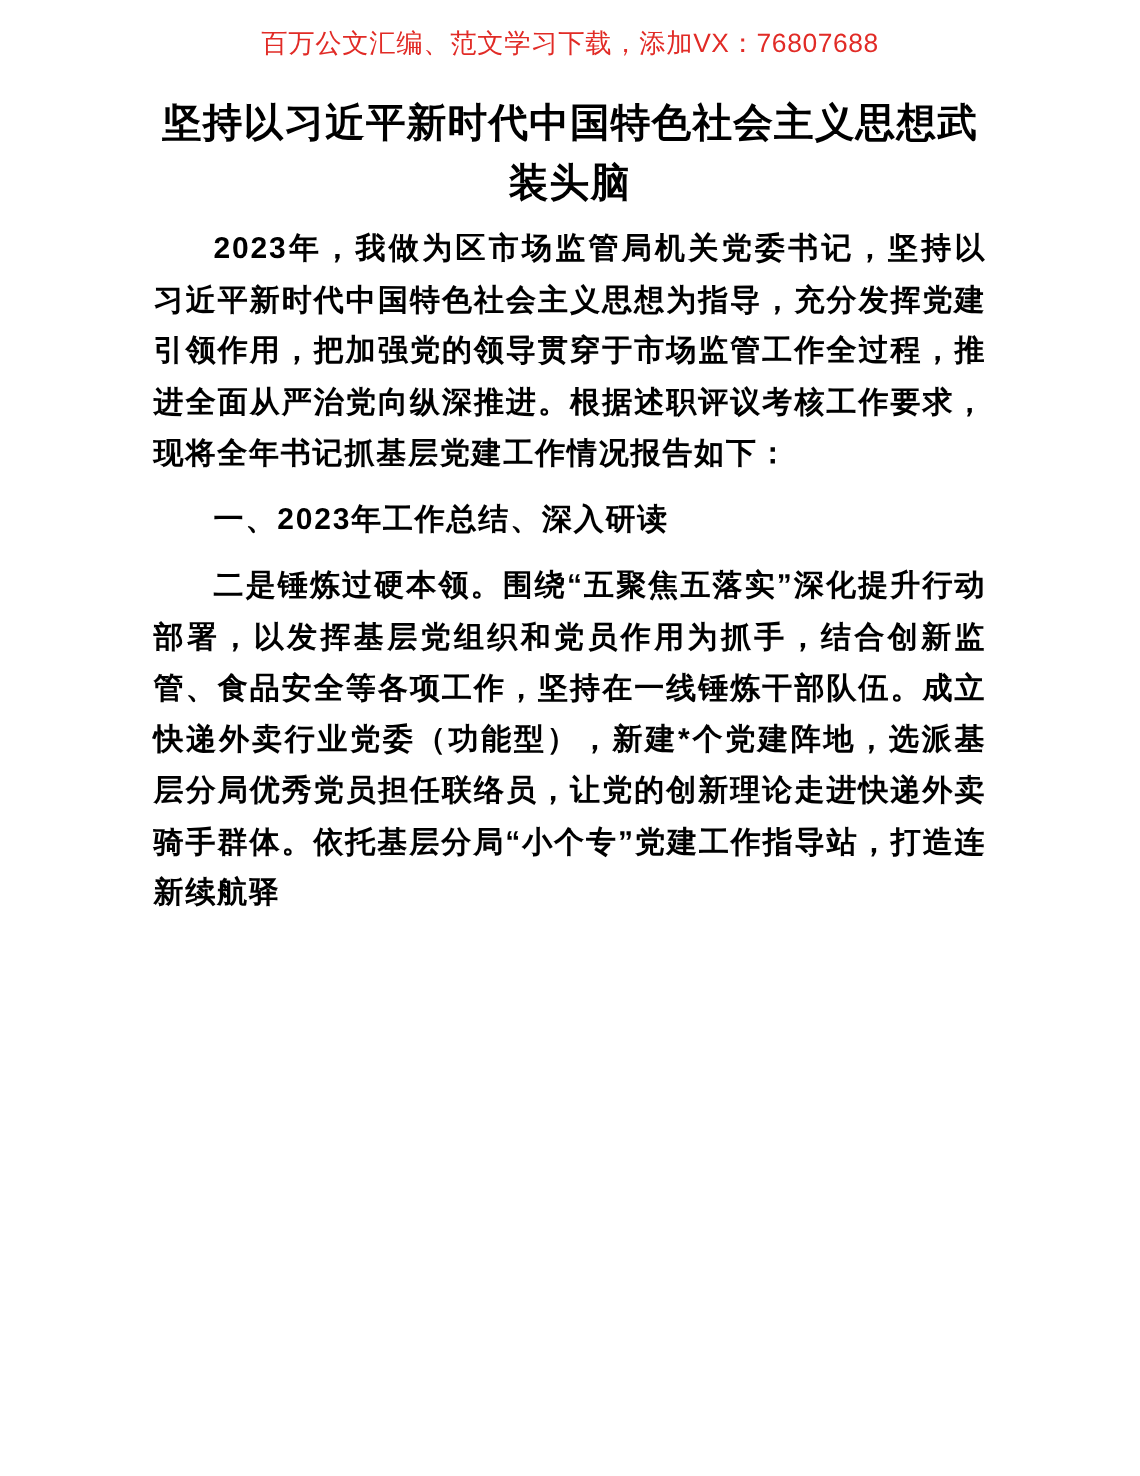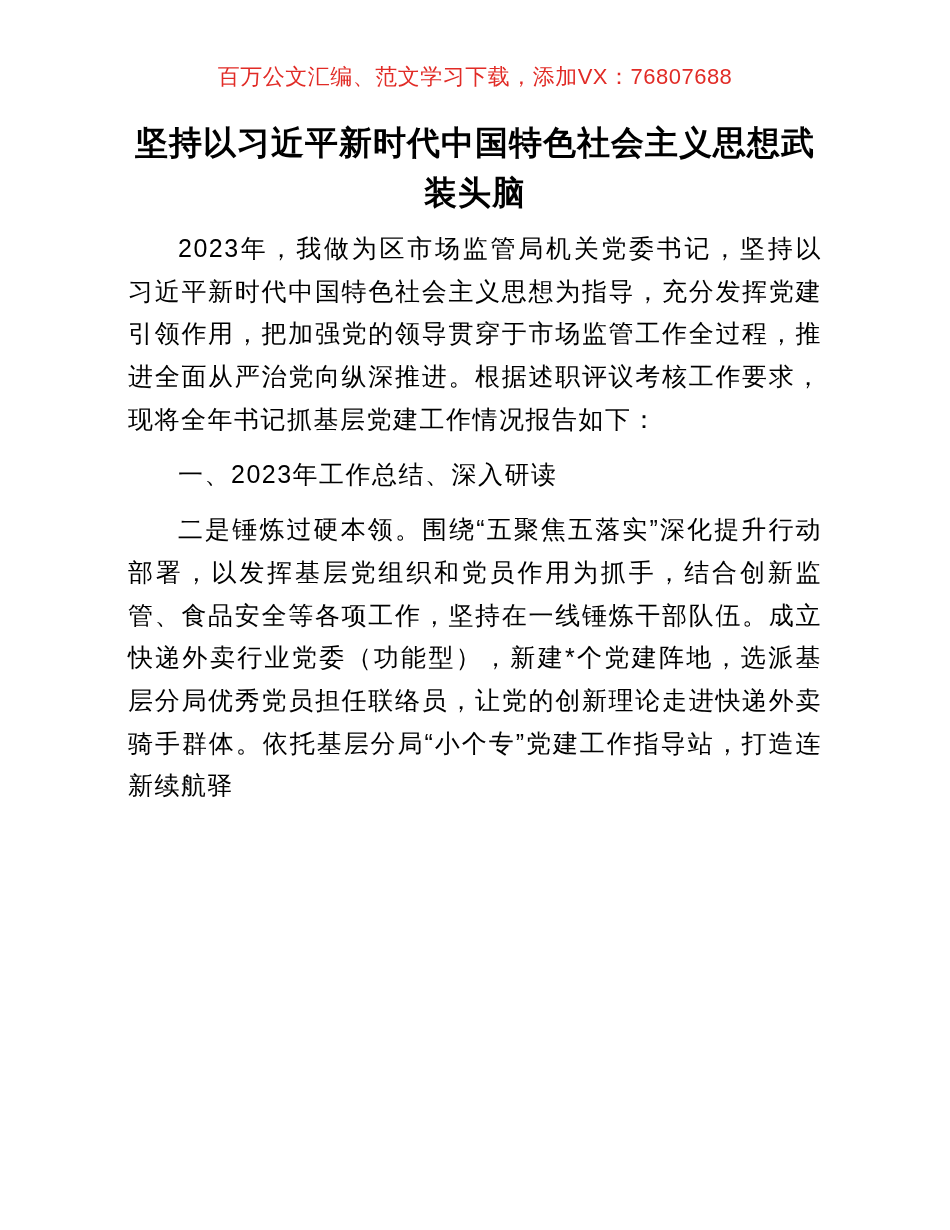--- a/index.html
+++ b/index.html
@@ -11,21 +11,21 @@
     position: relative;
     width: 950px;
     height: 1230px;
     margin: 0 auto;
     background: #ffffff;
     overflow: hidden;
     font-family: "Liberation Sans", "DejaVu Sans", sans-serif;
     color: #000000;
   }
   .header-note {
-    padding-top: 62px;
+    padding-top: 21px;
     text-align: center;
     font-size: 22px;
     line-height: 30px;
     color: #e12b26;
     letter-spacing: 0.5px;
   }
   .doc-title {
     width: 700px;
     margin: 26px auto 0 auto;
     text-align: center;
@@ -40,20 +40,21 @@
     margin: 9px auto 0 auto;
     font-size: 25px;
     line-height: 42.7px;
     letter-spacing: 1.5px;
     text-align: justify;
     word-break: break-all;
   }
   .content p {
     margin: 0 0 12.5px 0;
     text-indent: 2em;
+    font-weight: bold;
   }
 </style>
 </head>
 <body>
 
 <div class="page">
 
   <div class="header-note" style="color: rgb(225, 43, 38);">百万公文汇编、范文学习下载，添加VX：76807688</div>
 
   <h1 class="doc-title">坚持以习近平新时代中国特色社会主义思想武装头脑</h1>

